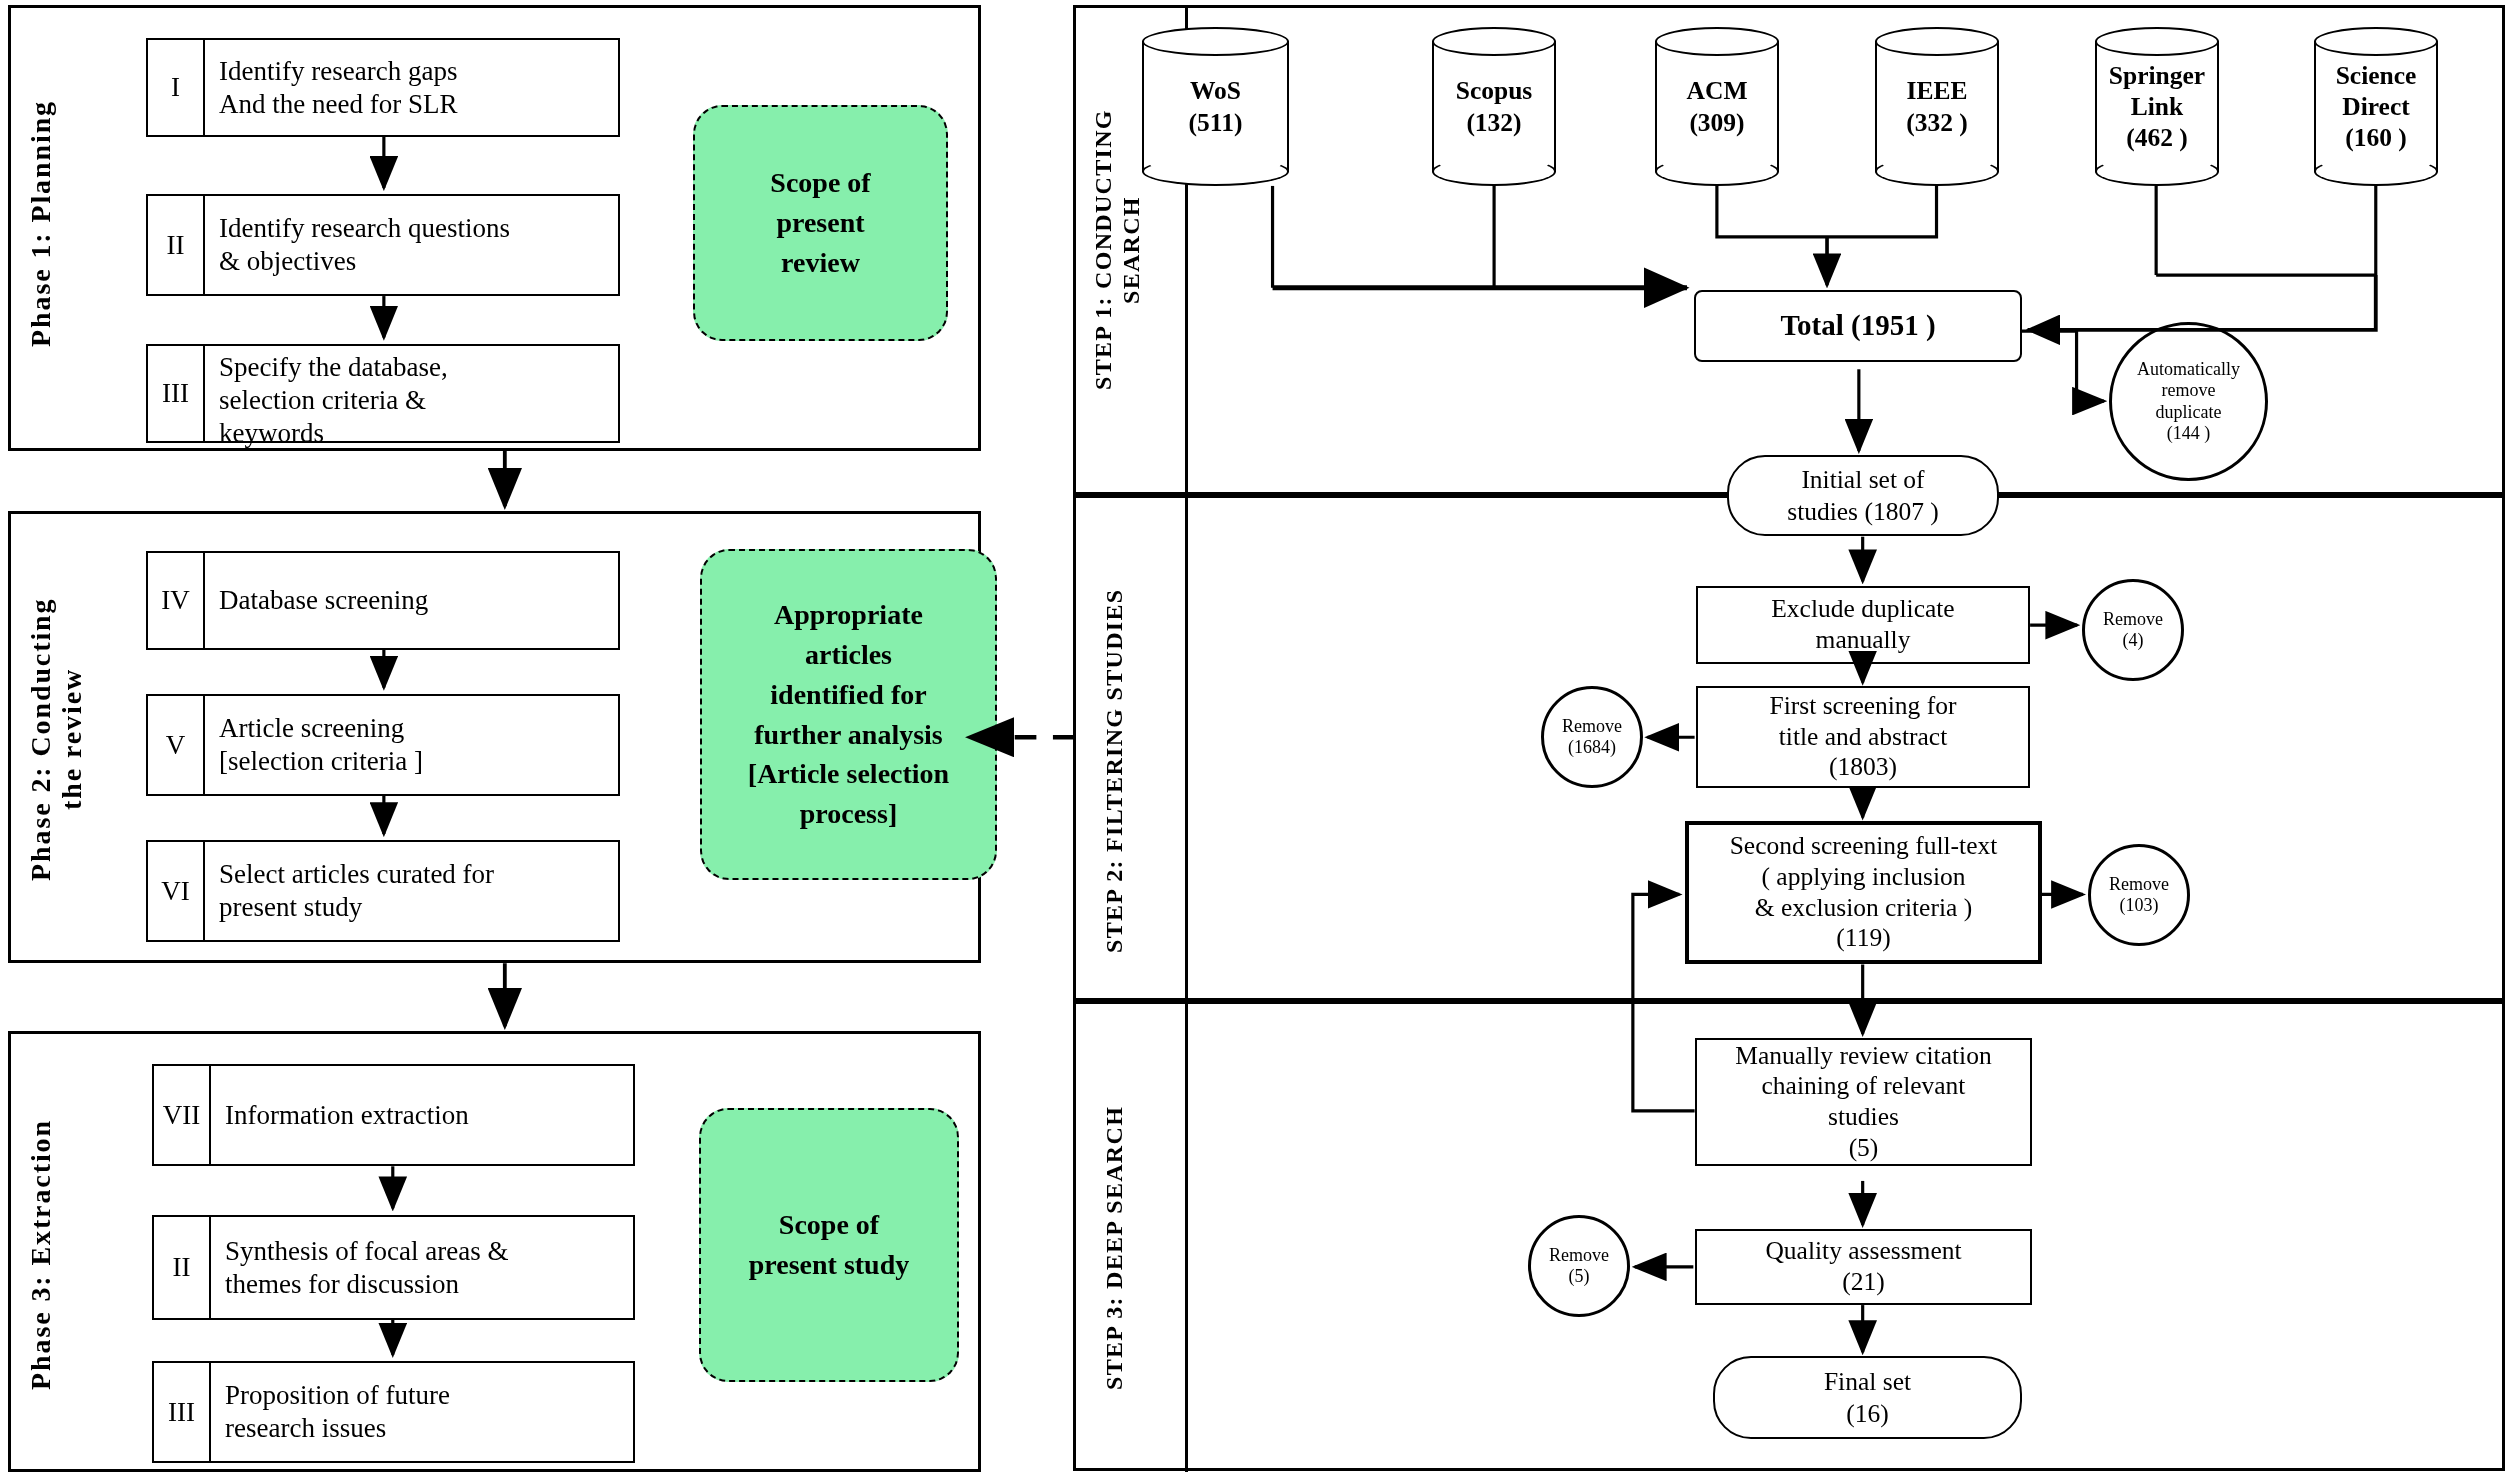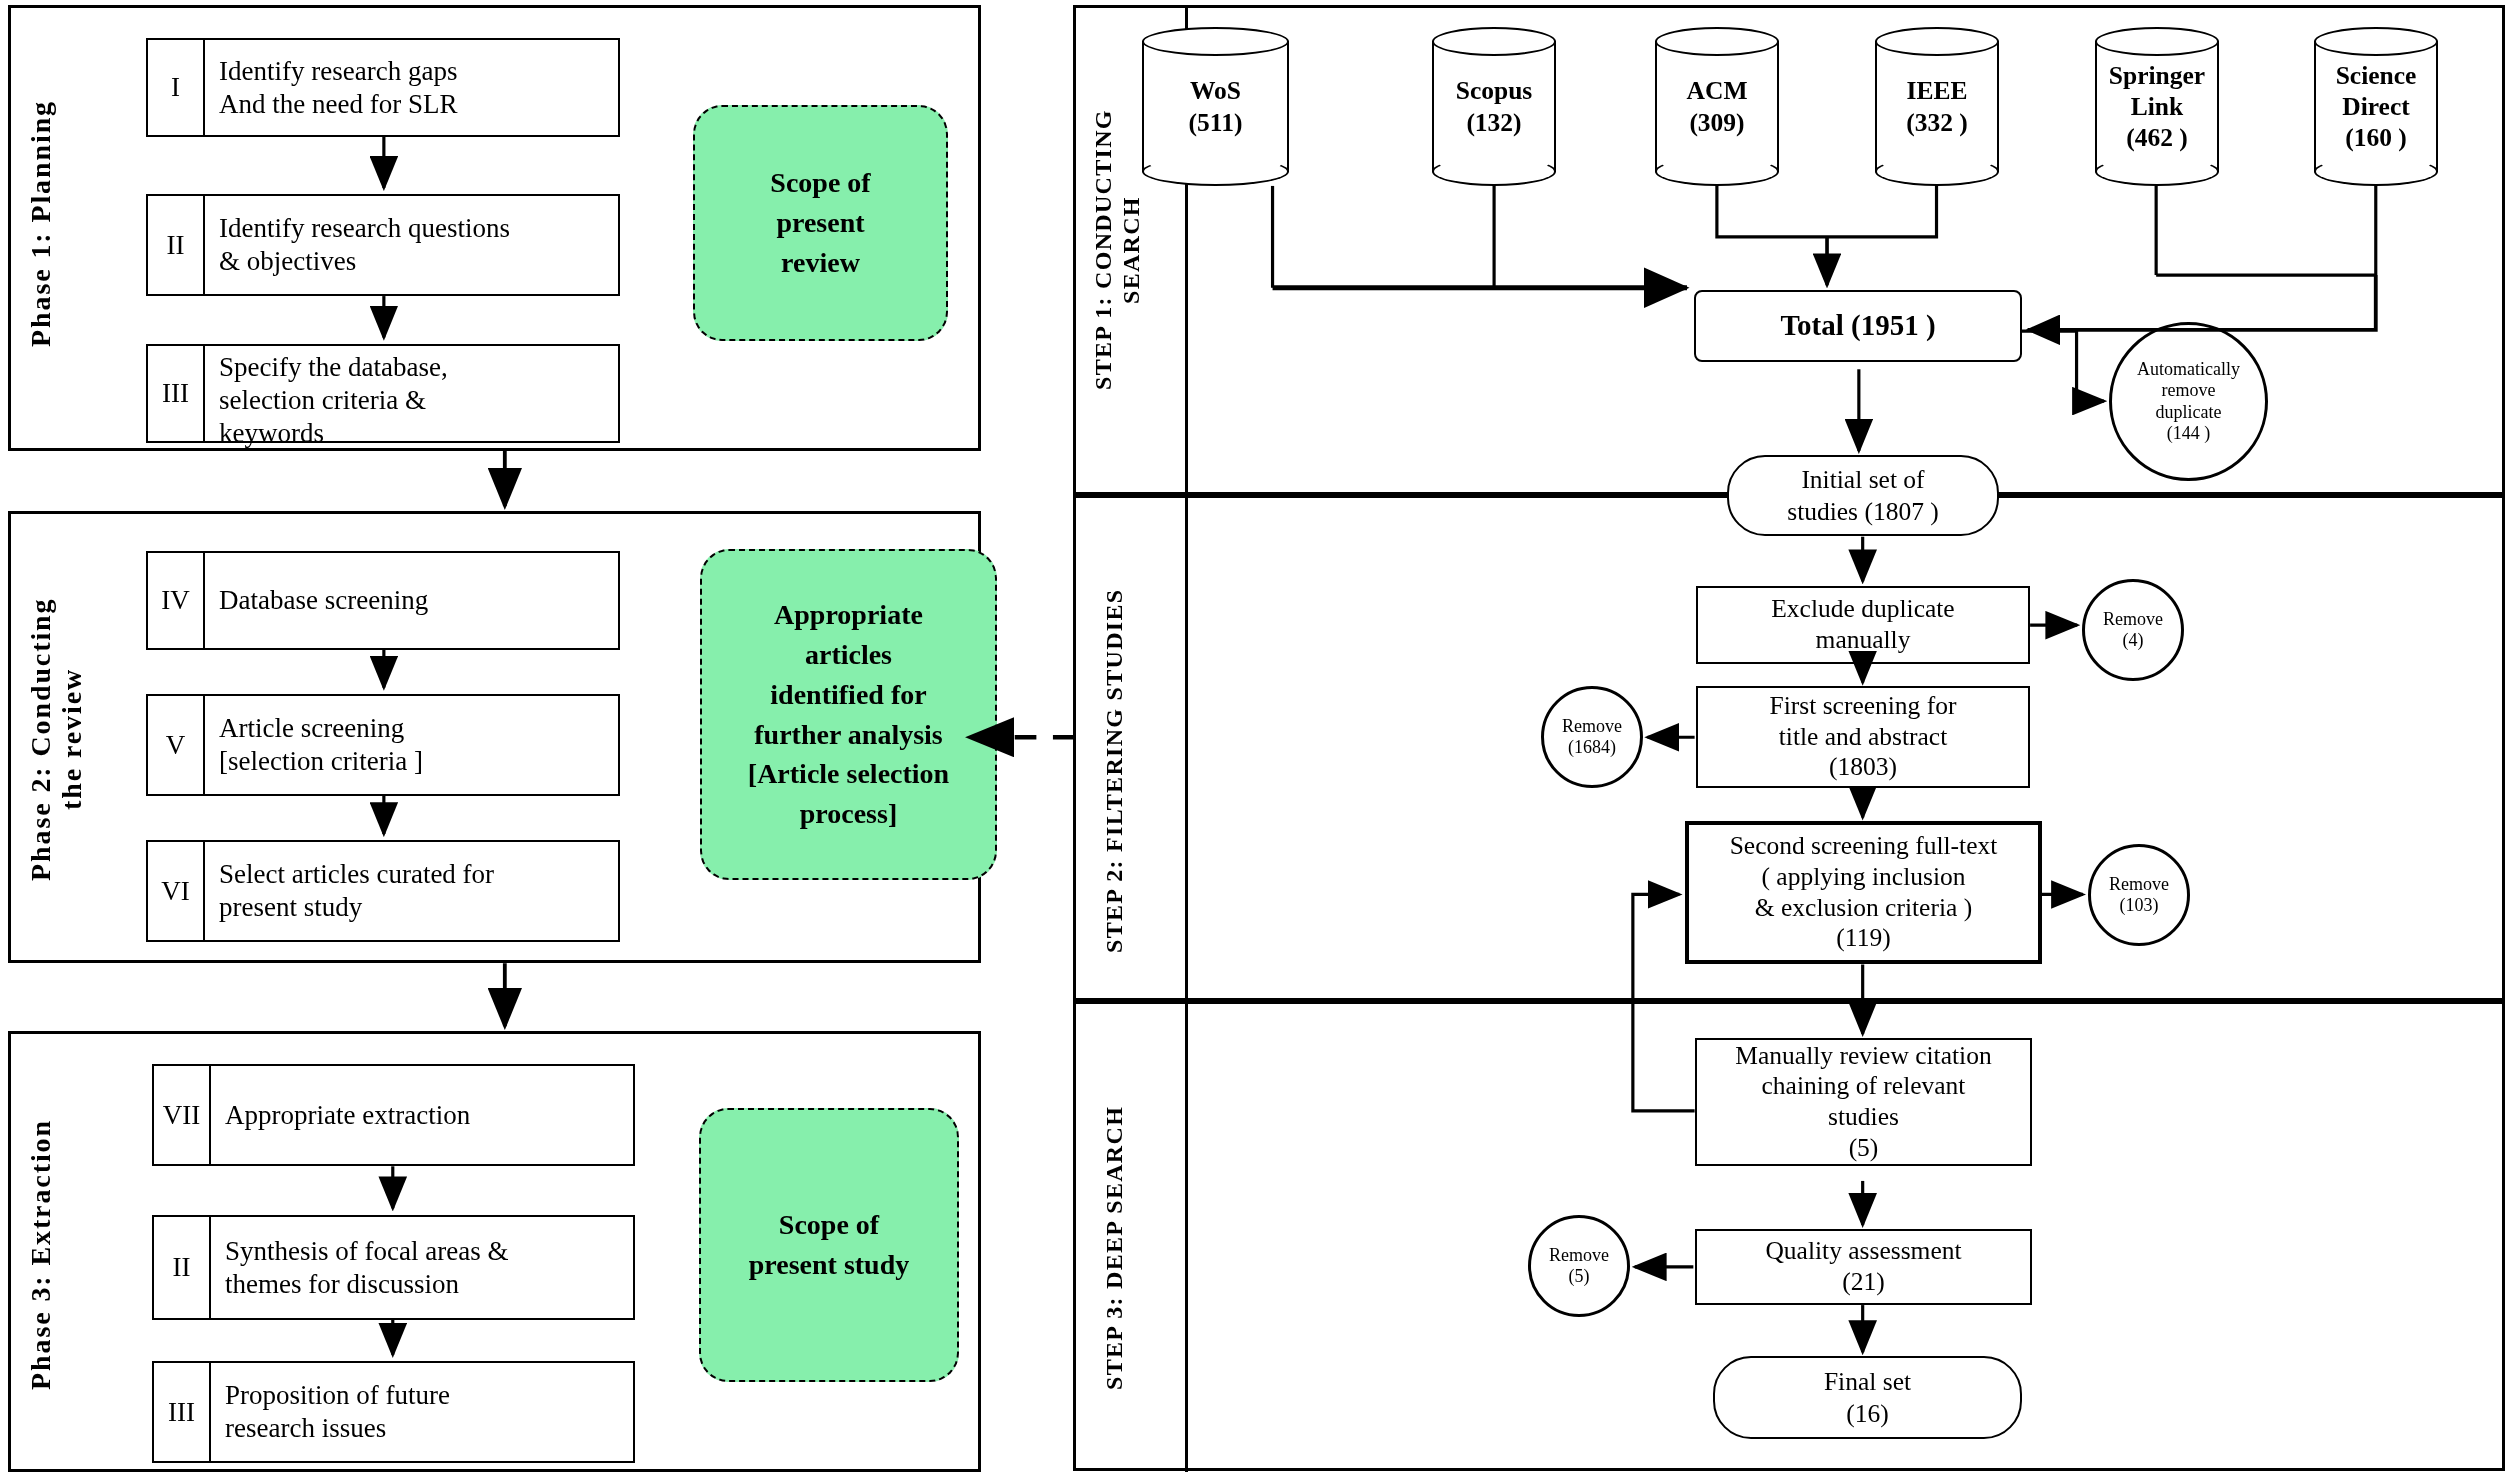--- a/index.html
+++ b/index.html
@@ -196,21 +196,21 @@
 
   <div class="scopebox" style="left: 700px; top: 549px; width: 297px; height: 331px; white-space: pre-line;">Appropriate
 articles
 identified for
 further analysis
 [Article selection
 process]</div>
 
   <div class="stepbox" style="left:152px;top:1064px;width:483px;height:102px;">
     <div class="num">VII</div>
-    <div class="txt">Appropriate extraction</div>
+    <div class="txt">Information extraction</div>
   </div>
   <div class="stepbox" style="left:152px;top:1215px;width:483px;height:105px;">
     <div class="num">II</div>
     <div class="txt" style="white-space: pre-line;">Synthesis of focal areas &amp;
 themes for discussion</div>
   </div>
   <div class="stepbox" style="left:152px;top:1361px;width:483px;height:102px;">
     <div class="num">III</div>
     <div class="txt" style="white-space: pre-line;">Proposition of future
 research issues</div>

